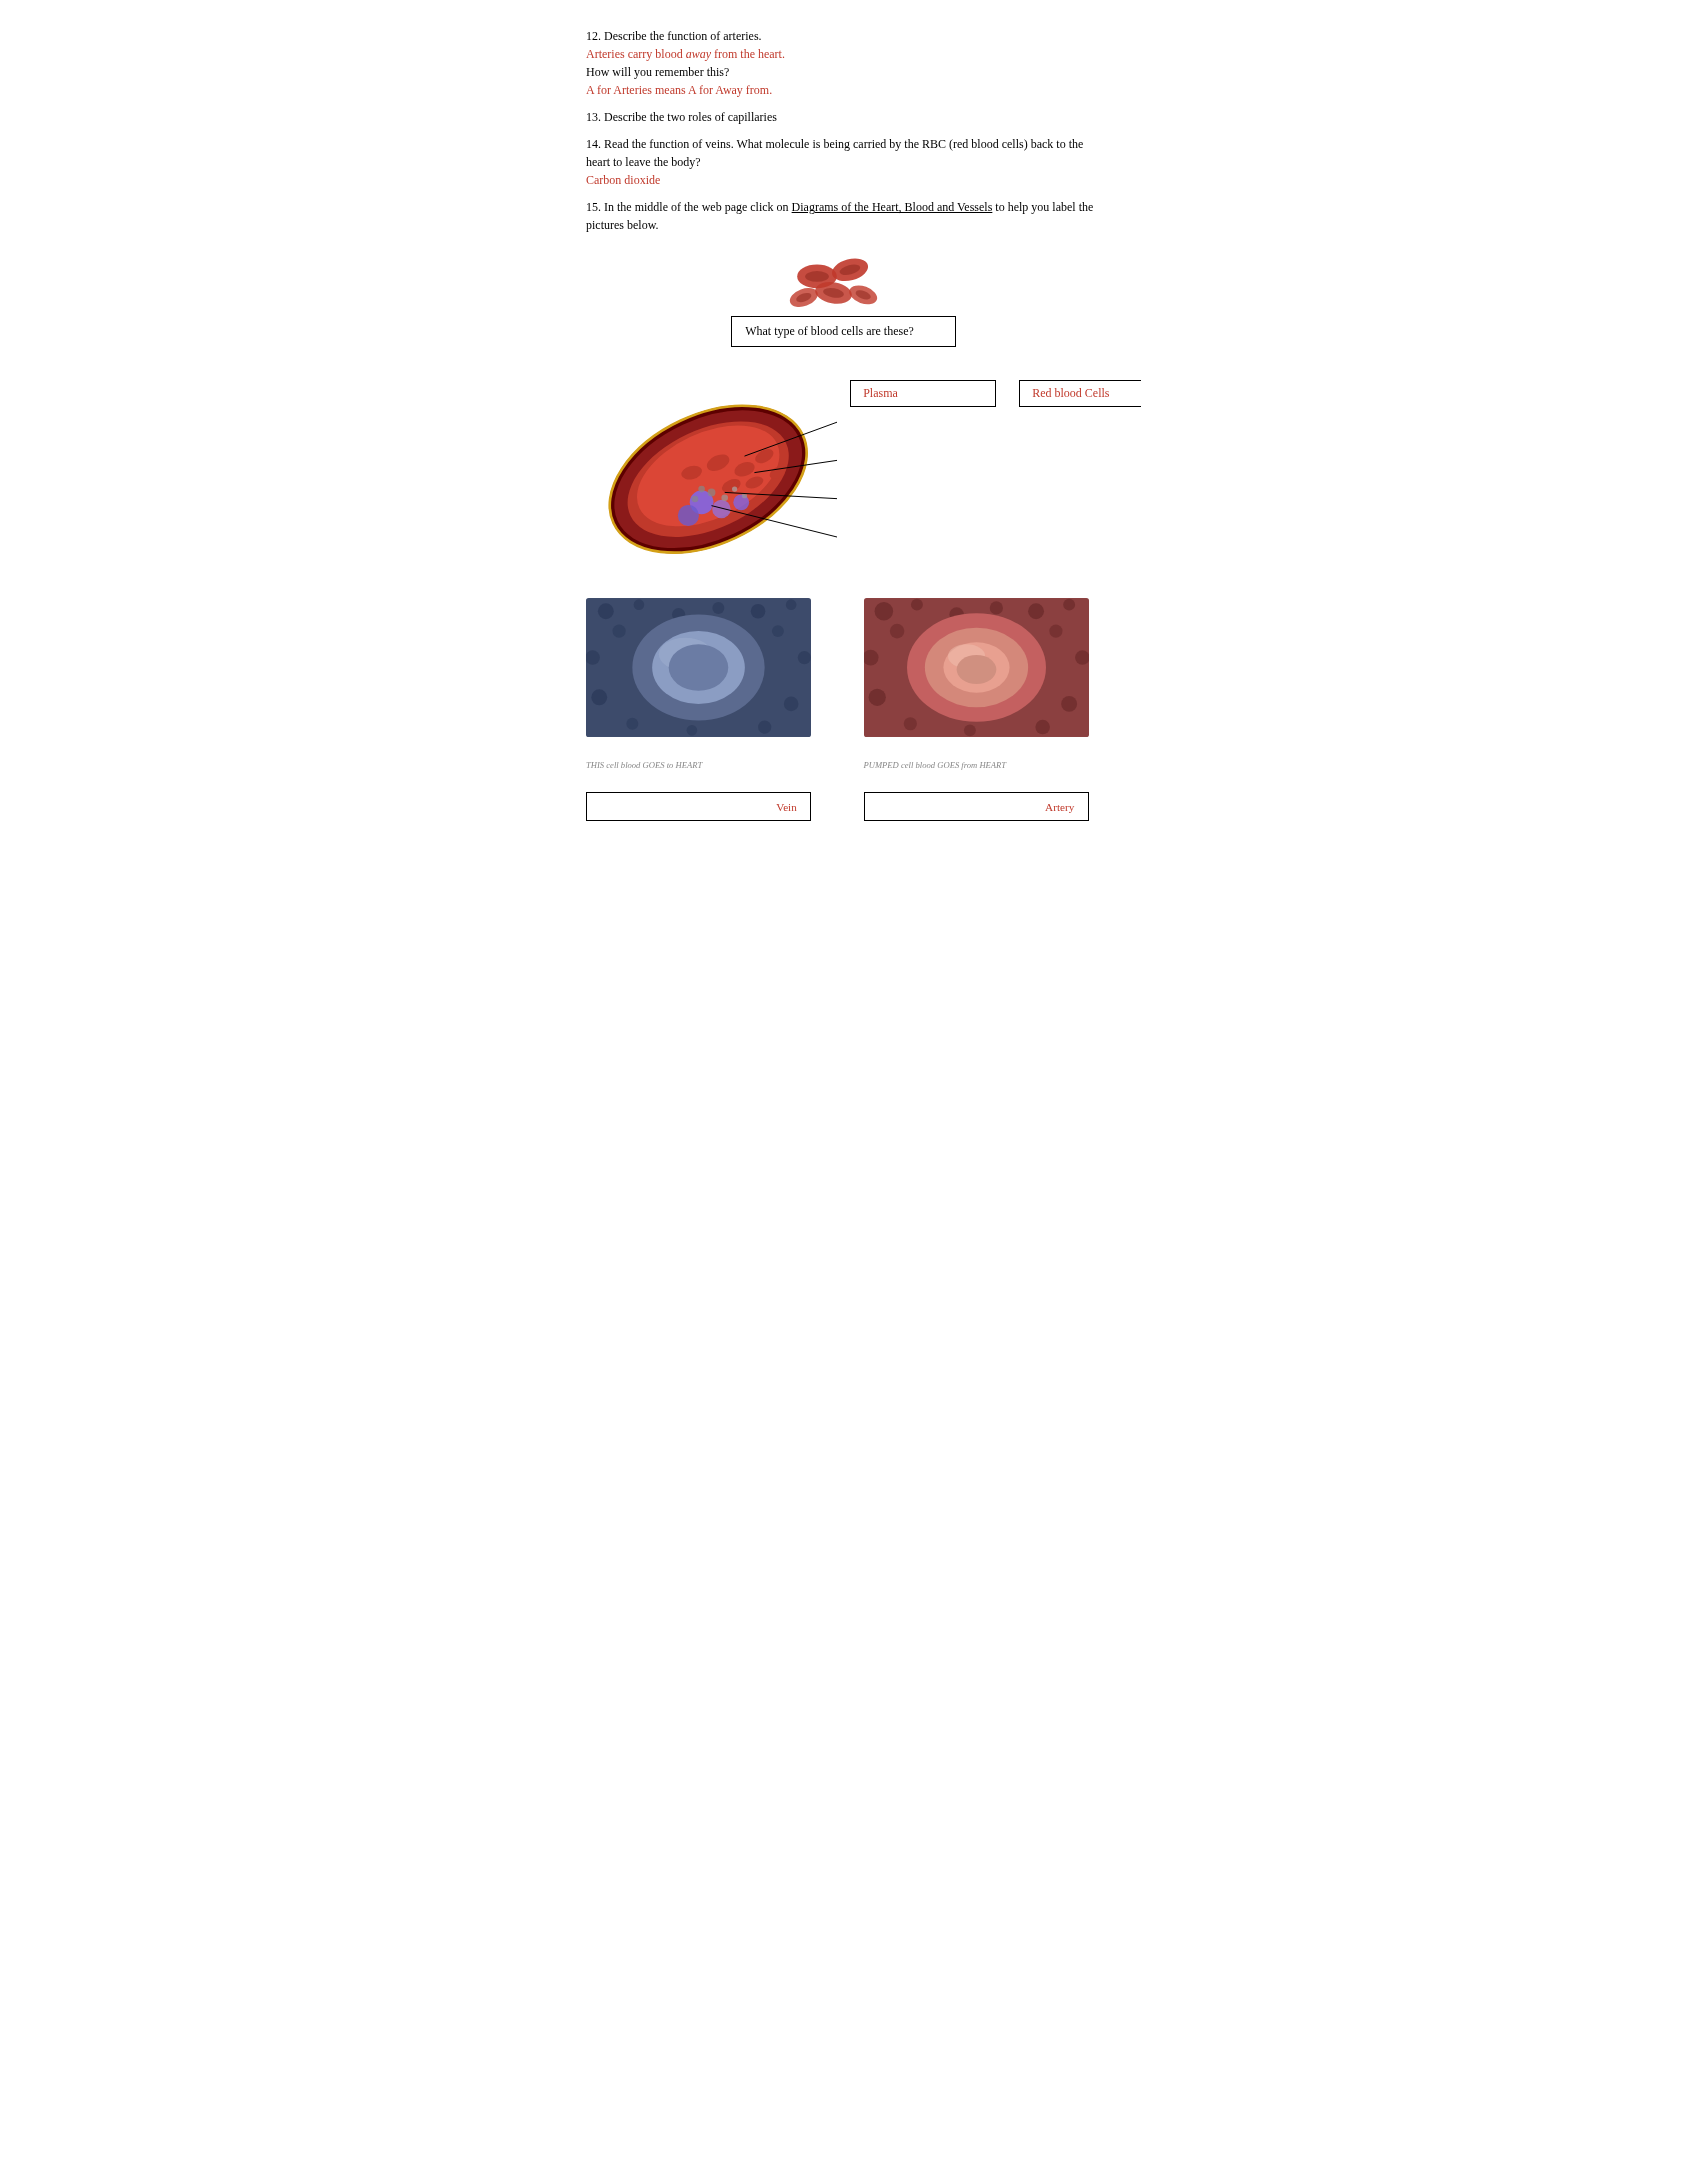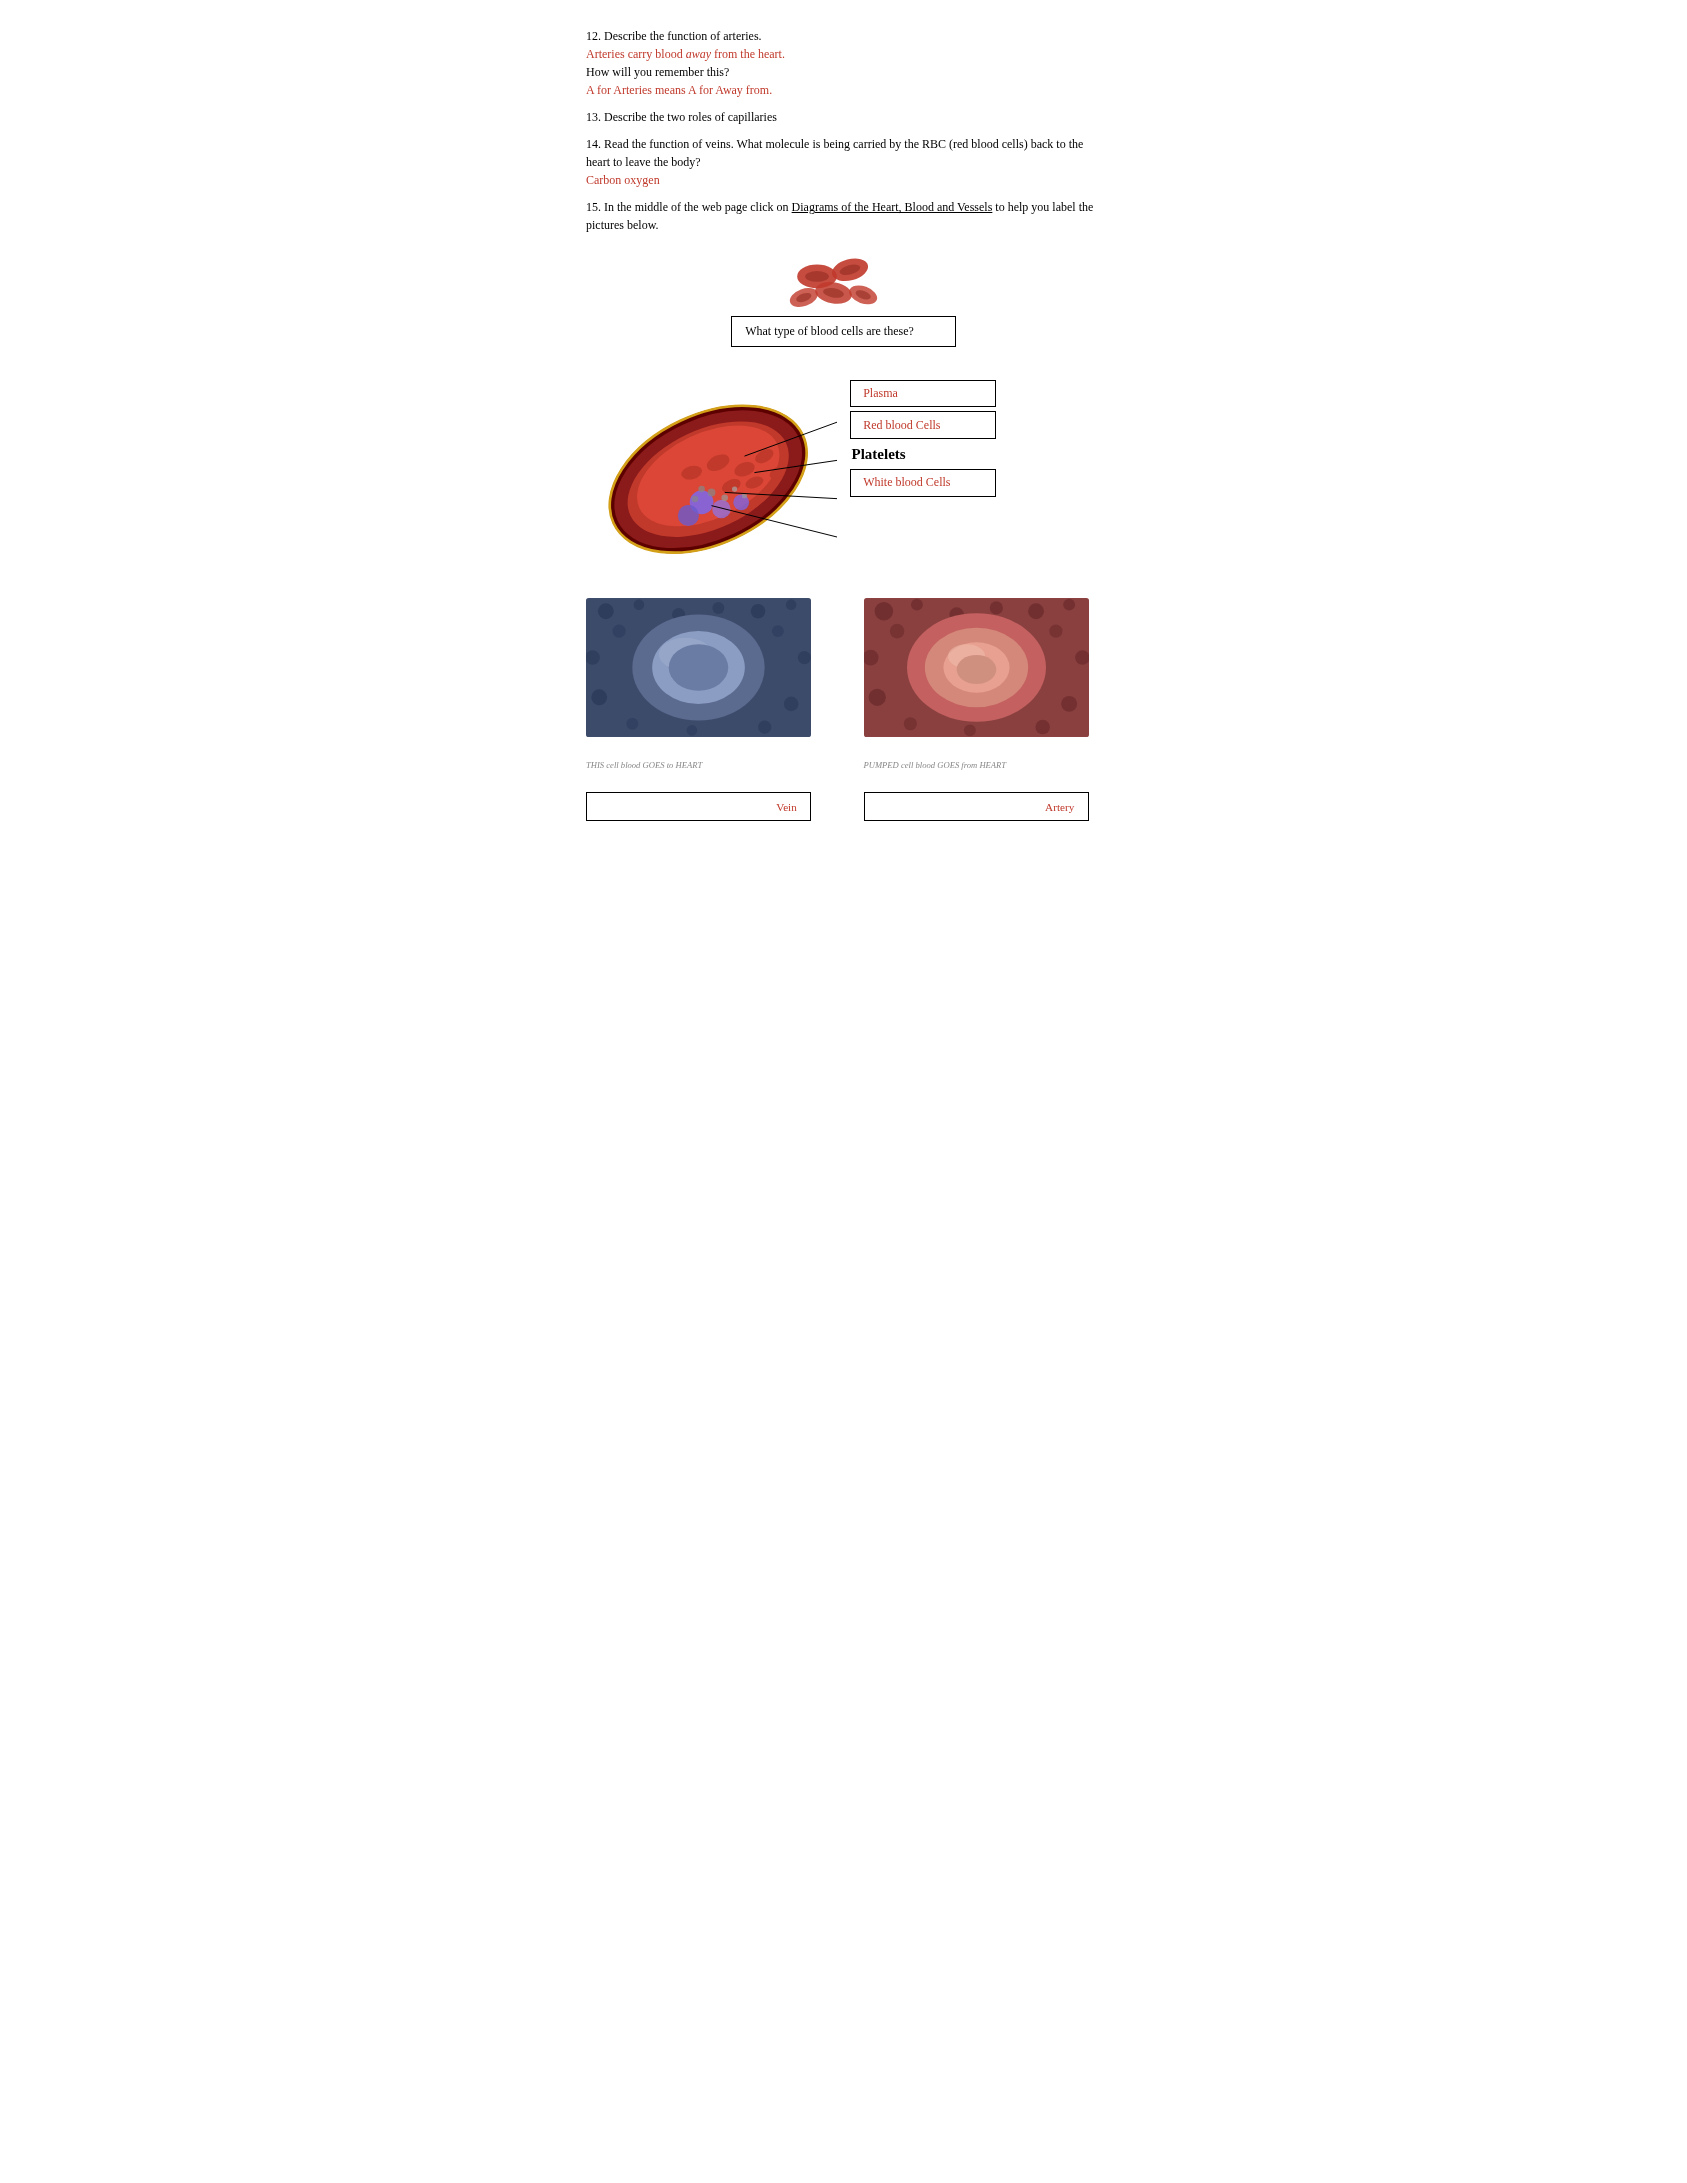--- a/index.html
+++ b/index.html
@@ -59,22 +59,22 @@
     }
     .vessel-img-area {
       width: 251px;
       height: 212px;
       flex-shrink: 0;
       position: relative;
     }
     
     .labels-area {
       display: flex;
-      flex-direction: column;
-      gap: 0;
+      flex-direction: row;
+      gap: 23px;
       margin-left: 13.2px;
       margin-top: 20px;
     }
     .label-entry {
       display: flex;
       align-items: center;
       margin-bottom: 4px;
     }
     .label-box-red {
       border: 1px solid #000;
@@ -149,21 +149,21 @@
 
 <div class="question-block">
   <span>13.</span>
   <span>Describe the two roles of capillaries</span>
 </div>
 
 <div class="question-block">
   <span>14.</span>
   <span>Read the function of veins. What molecule is being carried by the RBC (red blood cells) back to the heart to leave the body?</span>
   <br>
-  <span class="red-text">Carbon oxygen</span>
+  <span class="red-text">Carbon dioxide</span>
 </div>
 
 <div class="question-block">
   <span>15.</span>
   <span>In the middle of the web page click on </span><span class="bold underline">Diagrams of the Heart, Blood and Vessels</span><span> to help you label the pictures below.</span>
 </div>
 
 <div class="blood-cell-question">
 
   <div class="blood-cell-img">

